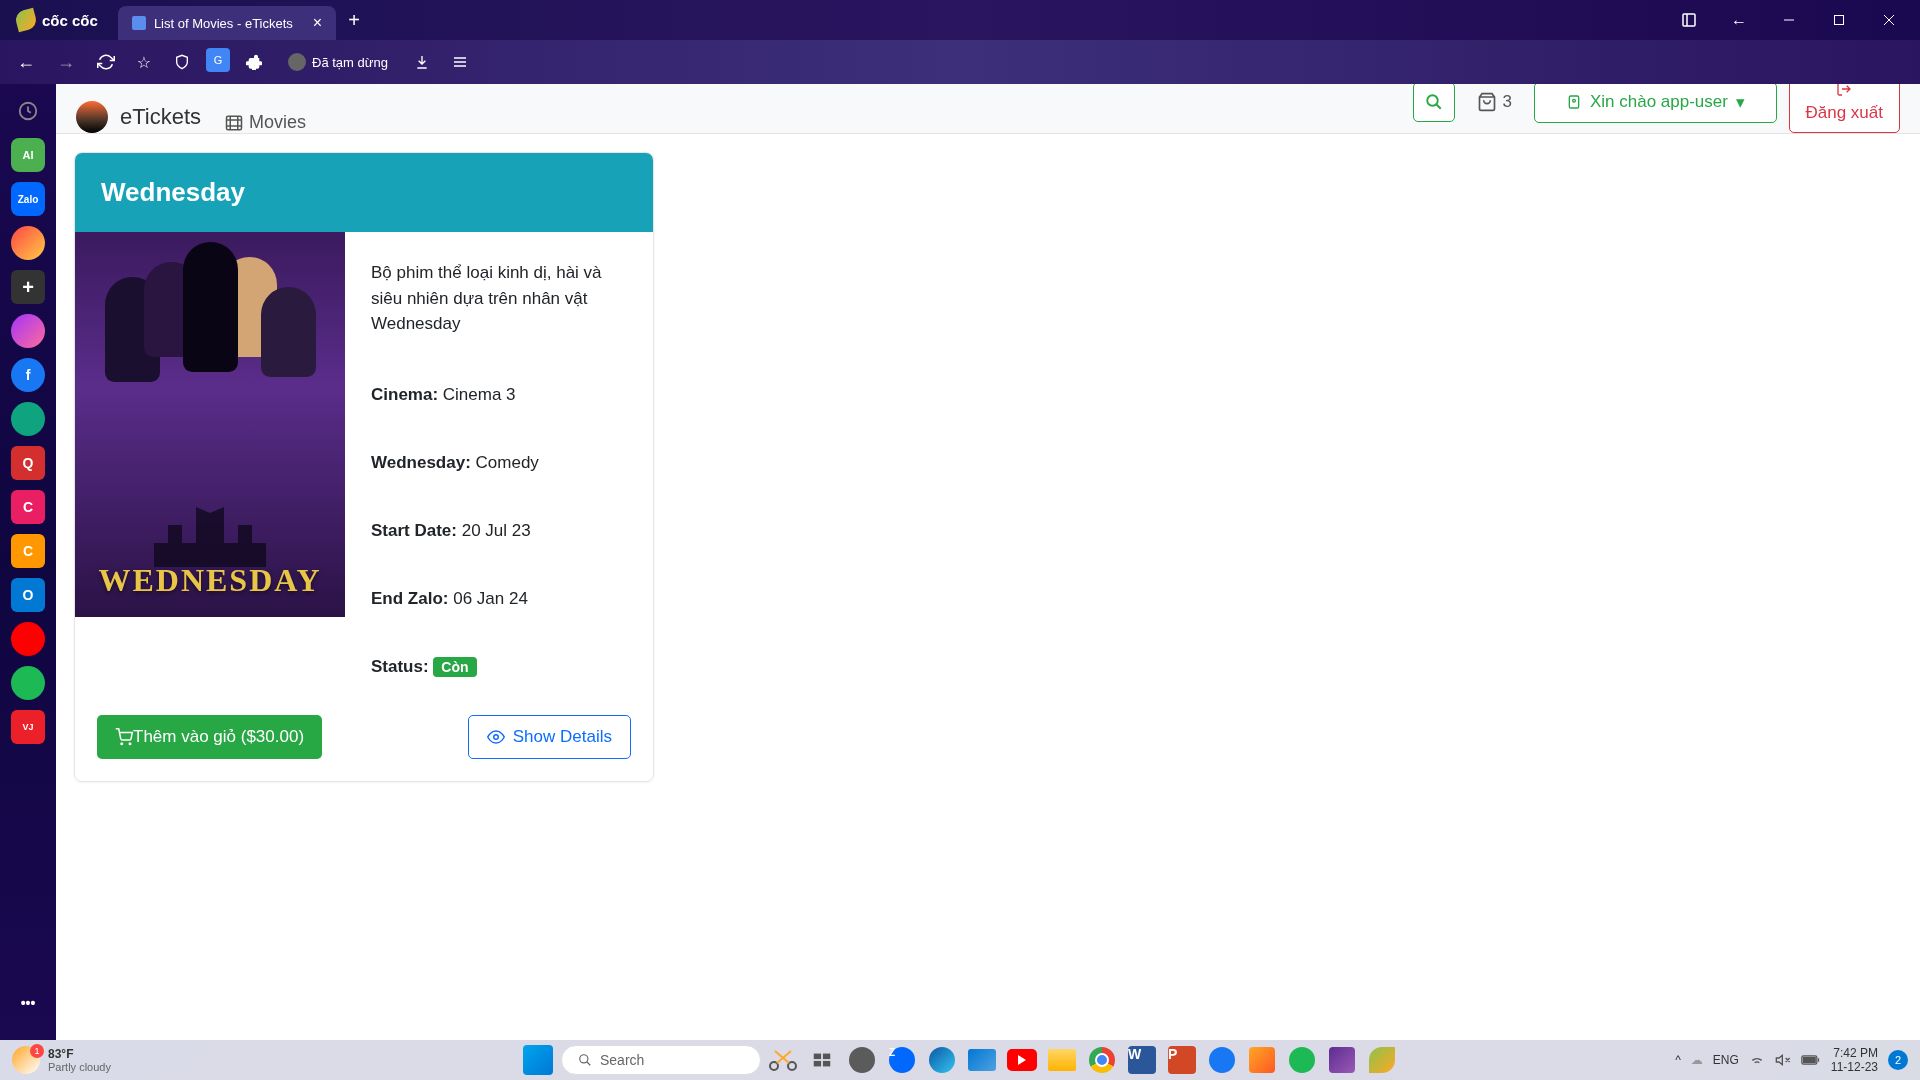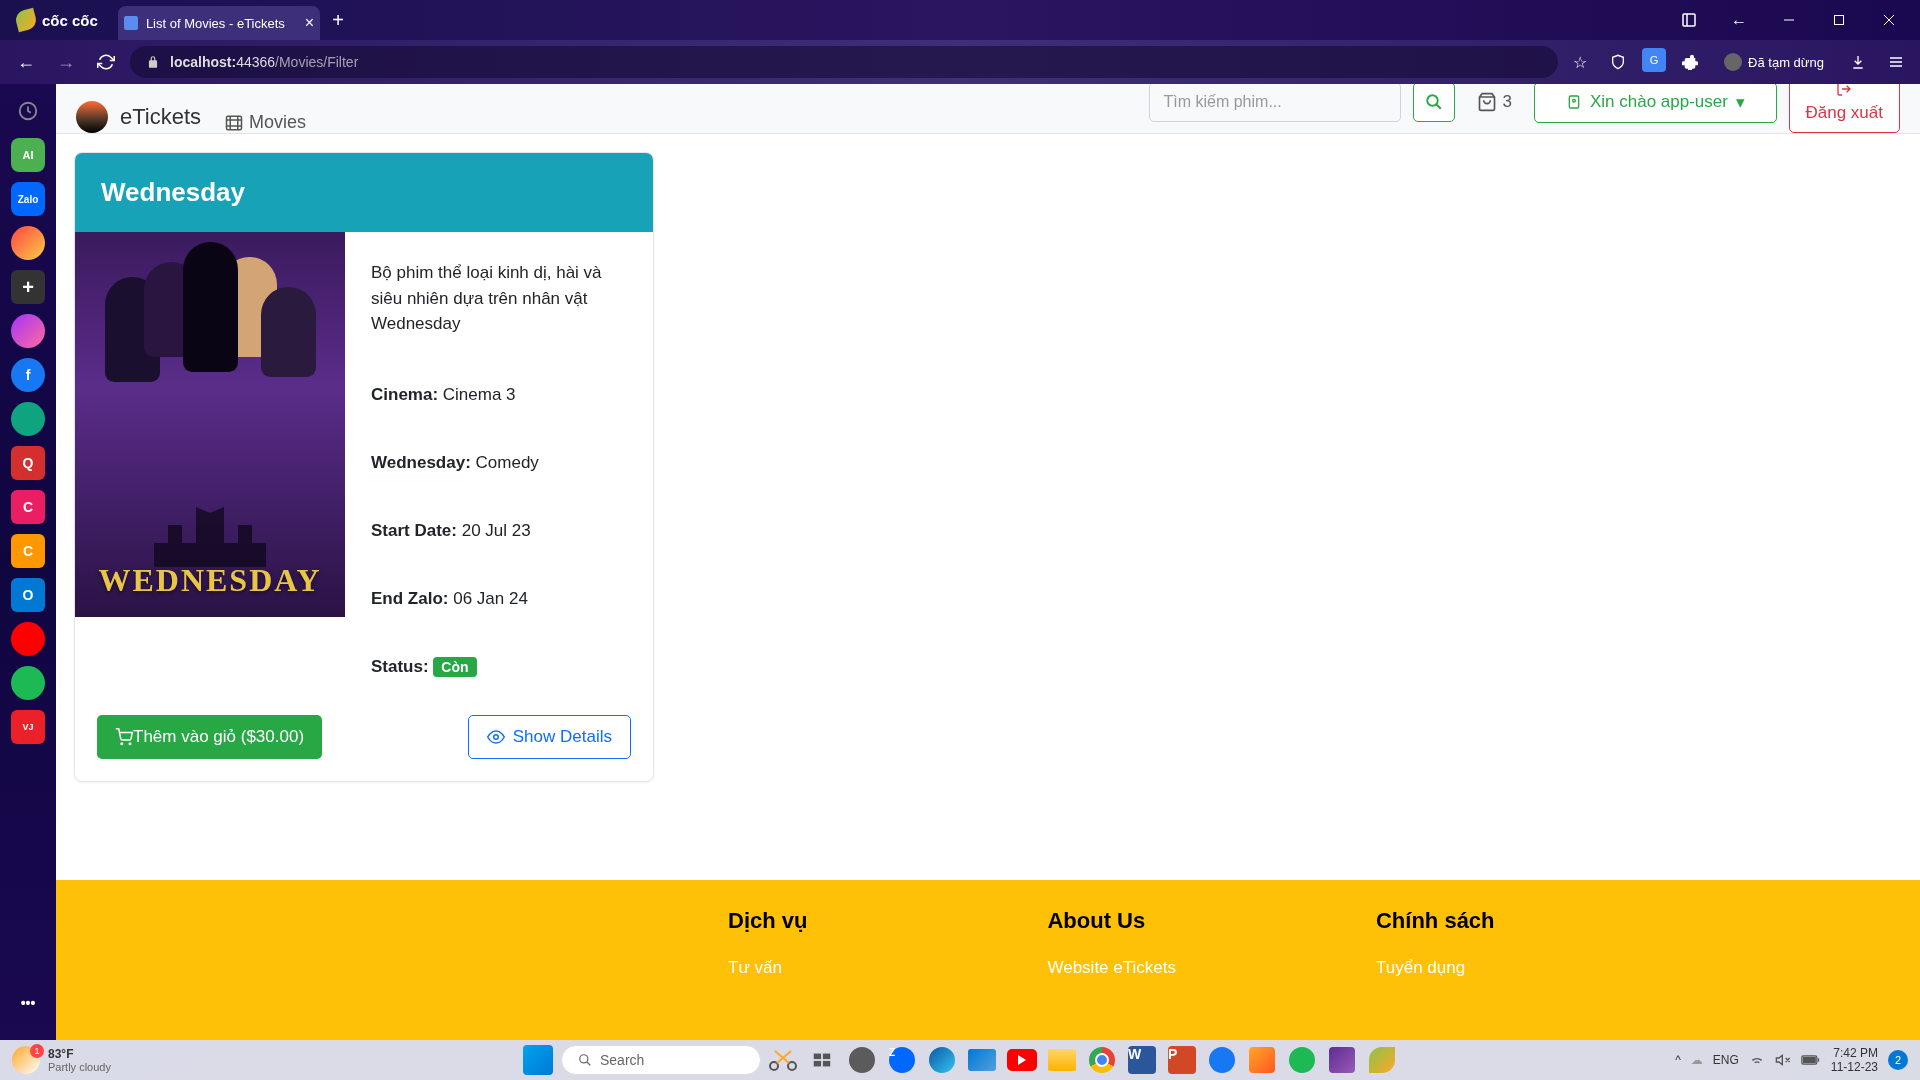--- a/index.html
+++ b/index.html
@@ -11,21 +11,21 @@
  radial-gradient(2px 2px at 900px 200px,#fff,transparent),
  radial-gradient(1px 1px at 1400px 500px,#fff,transparent),
  radial-gradient(circle at 30% 40%,#4a1b8a 0%,transparent 40%),
  radial-gradient(circle at 70% 60%,#2a1560 0%,transparent 50%),
  linear-gradient(135deg,#0a0430 0%,#1a0850 30%,#0f0640 60%,#050228 100%); }
 
 
 .title-bar { position:absolute; top:0; left:0; right:0; height:40px; background:linear-gradient(90deg,#1a1050,#2a1560,#1a0850); display:flex; align-items:center; }
 .coccoc-logo { display:flex; align-items:center; padding:0 16px; gap:6px; color:#fff; font-weight:600; font-size:15px; height:100%; }
 .coccoc-logo .leaf { width:20px; height:20px; background:linear-gradient(135deg,#8bc34a,#ffa726); border-radius:50% 0 50% 0; transform:rotate(-15deg); }
-.tab { background:#3d2f7a; border-radius:8px 8px 0 0; padding:8px 6px; display:flex; align-items:center; gap:8px; color:#fff; font-size:13px; margin-left:4px; height:34px; margin-top:6px; cursor:pointer; }
+.tab { background:#3d2f7a; border-radius:8px 8px 0 0; padding:8px 14px; display:flex; align-items:center; gap:8px; color:#fff; font-size:13px; margin-left:4px; height:34px; margin-top:6px; cursor:pointer; }
 .tab .doc-ic { width:14px; height:14px; background:#5b8def; border-radius:2px; }
 .tab-close { margin-left:12px; font-size:16px; cursor:pointer; }
 .new-tab { color:#fff; font-size:20px; padding:0 12px; cursor:pointer; }
 .title-right { margin-left:auto; display:flex; gap:4px; padding-right:8px; }
 .win-btn { width:46px; height:40px; display:flex; align-items:center; justify-content:center; color:#fff; cursor:pointer; }
 
 
 .addr-bar { position:absolute; top:40px; left:0; right:0; height:44px; background:linear-gradient(90deg,#2a1560,#3d2f7a,#2a1560); display:flex; align-items:center; padding:0 10px; gap:8px; }
 .nav-btn { width:32px; height:32px; display:flex; align-items:center; justify-content:center; color:#fff; font-size:18px; cursor:pointer; border-radius:50%; }
 .url-box { flex:1; height:32px; background:rgba(20,10,50,.6); border-radius:16px; display:flex; align-items:center; padding:0 16px; color:#ddd; font-size:14px; gap:10px; }
@@ -176,26 +176,20 @@
 
 <div class="addr-bar">
   <div class="nav-btn">←</div>
   <div class="nav-btn" style="opacity:.5">→</div>
   <div class="nav-btn">
     <svg width="18" height="18" viewBox="0 0 24 24" fill="none" stroke="currentColor" stroke-width="2">
         <path d="M23 4v6h-6M1 20v-6h6"></path>
         <path d="M3.51 9a9 9 0 0114.85-3.36L23 10M1 14l4.64 4.36A9 9 0 0020.49 15"></path>
       </svg>
   </div>
-  <div class="url-box">
-    <svg class="lock-ic" viewBox="0 0 24 24" fill="#ccc">
-        <path d="M12 2a4 4 0 00-4 4v3H7a2 2 0 00-2 2v9a2 2 0 002 2h10a2 2 0 002-2v-9a2 2 0 00-2-2h-1V6a4 4 0 00-4-4zm-2 4a2 2 0 114 0v3h-4V6z"></path>
-      </svg>
-    <span><b>localhost:</b><span>44366</span><span style="opacity:.7">/Movies/Filter</span></span>
-  </div>
   <div class="addr-icons">
     <div class="addr-ic">☆</div>
     <div class="addr-ic">
         <svg width="16" height="16" viewBox="0 0 24 24" fill="none" stroke="currentColor" stroke-width="2">
           <path d="M12 22s8-4 8-10V5l-8-3-8 3v7c0 6 8 10 8 10z"></path>
         </svg>
       </div>
     <div class="addr-ic" style="background:#4285f4;border-radius:4px;width:24px;height:24px;color:#fff;font-size:11px">G</div>
     <div class="addr-ic">
         <svg width="16" height="16" viewBox="0 0 24 24" fill="none" stroke="currentColor" stroke-width="2">
@@ -251,23 +245,20 @@
       <span>eTickets</span>
     </div>
     <div class="nav-link">
       <svg width="18" height="18" viewBox="0 0 24 24" fill="none" stroke="currentColor" stroke-width="2">
           <rect x="2" y="3" width="20" height="18" rx="2"></rect>
           <path d="M7 3v18M17 3v18M2 8h20M2 16h20"></path>
         </svg>
       <span>Movies</span>
     </div>
     <div class="nav-right">
-      <div class="search-box">
-        <span style="color:#999">Tìm kiếm phim...</span>
-      </div>
       <button class="search-btn">
         <svg width="18" height="18" viewBox="0 0 24 24" fill="none" stroke="currentColor" stroke-width="2.5">
             <circle cx="10" cy="10" r="7"></circle>
             <path d="M21 21l-6-6"></path>
           </svg>
       </button>
       <div class="cart-link">
         <svg width="20" height="20" viewBox="0 0 24 24" fill="none" stroke="currentColor" stroke-width="2">
             <path d="M6 2L3 6v14a2 2 0 002 2h14a2 2 0 002-2V6l-3-4zM3 6h18M16 10a4 4 0 11-8 0"></path>
           </svg>
@@ -327,36 +318,20 @@
           <svg width="18" height="18" viewBox="0 0 24 24" fill="none" stroke="currentColor" stroke-width="2">
               <path d="M1 12s4-8 11-8 11 8 11 8-4 8-11 8-11-8-11-8z"></path>
               <circle cx="12" cy="12" r="3"></circle>
             </svg>
           <span>Show Details</span>
         </button>
       </div>
     </div>
   </div>
 
-  <div class="page-footer">
-    <div class="footer-cols">
-      <div class="fcol">
-        <h3>Dịch vụ</h3>
-        <a>Tư vấn</a>
-      </div>
-      <div class="fcol" style="margin-left:160px">
-        <h3>About Us</h3>
-        <a>Website eTickets</a>
-      </div>
-      <div class="fcol" style="margin-left:120px">
-        <h3>Chính sách</h3>
-        <a>Tuyển dụng</a>
-      </div>
-    </div>
-  </div>
 
 </div>
 
 <div class="taskbar">
   <div class="weather">
     <div class="weather-ic">
         <div class="weather-badge">1</div>
       </div>
     <div>
       <div style="font-weight:600">83°F</div>

